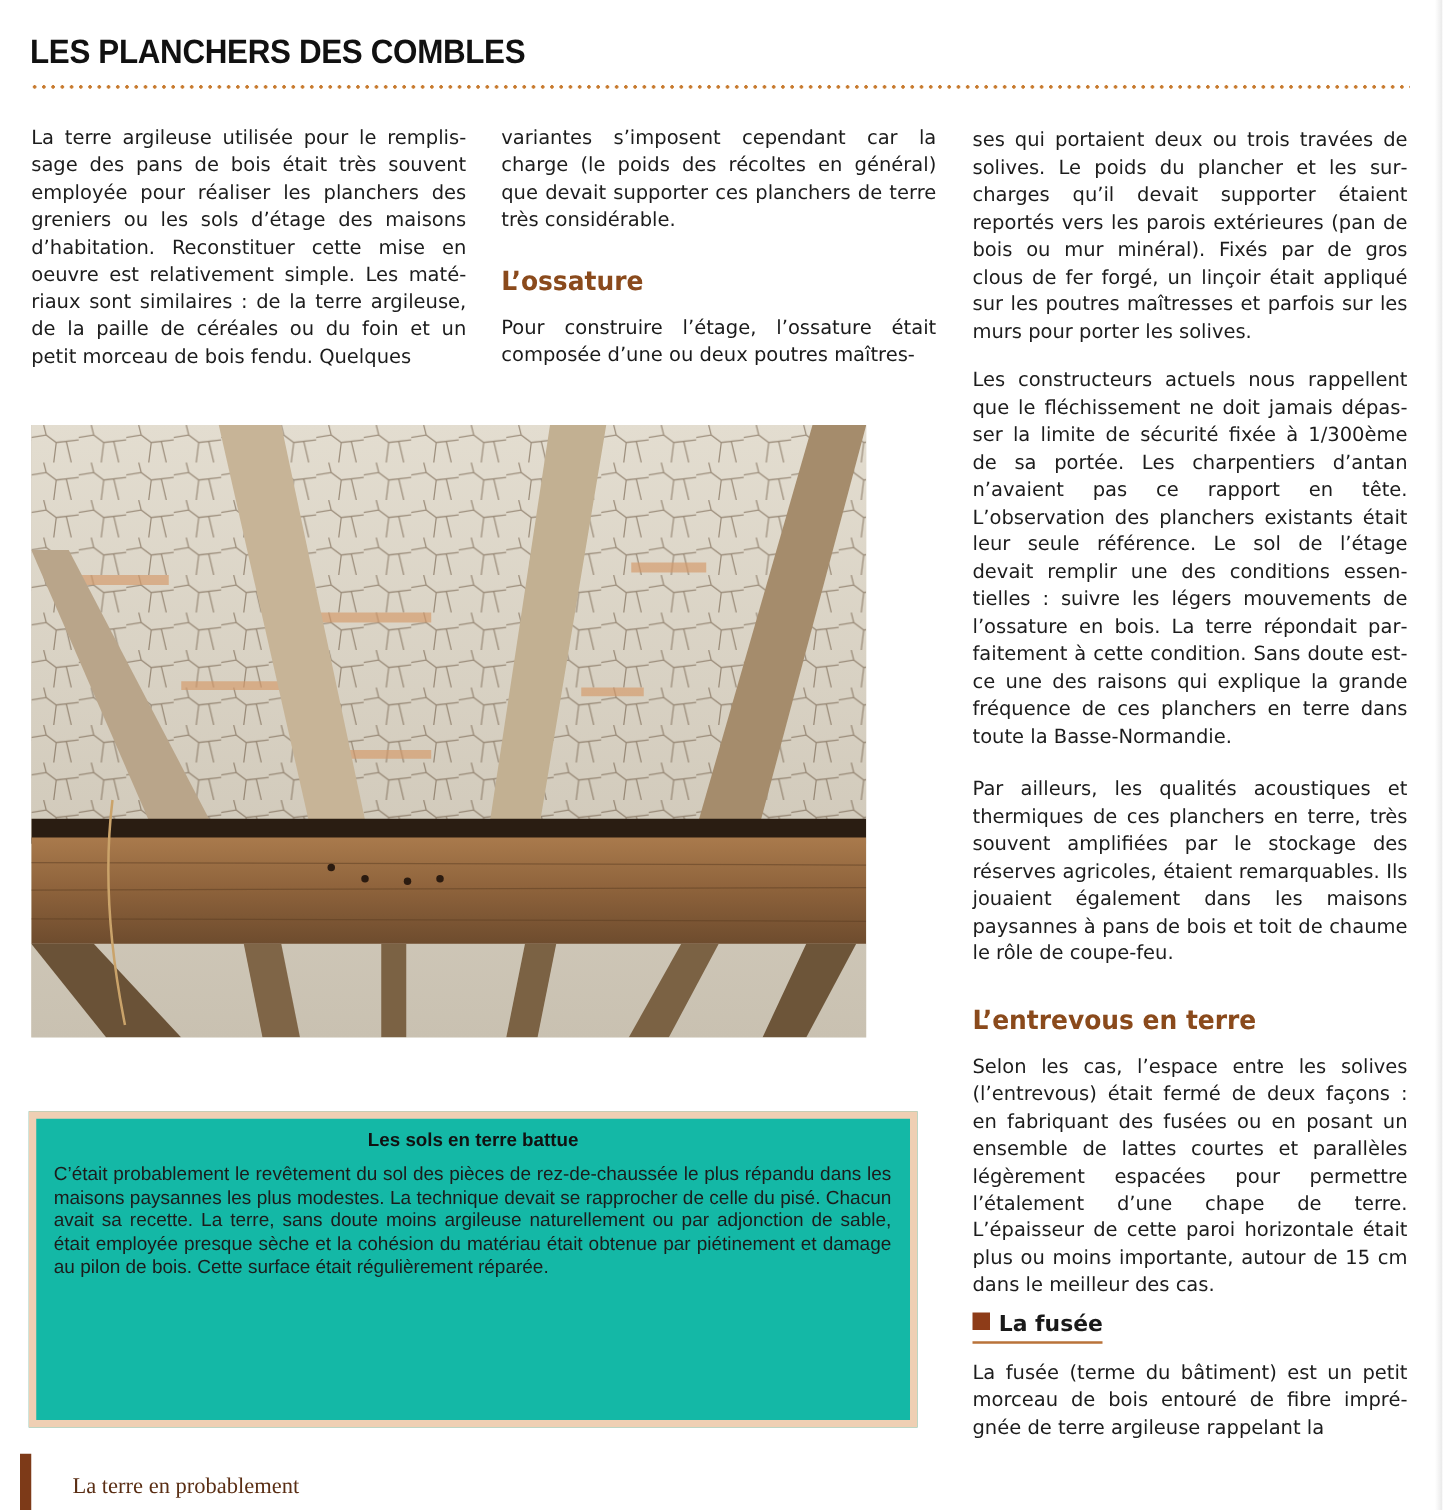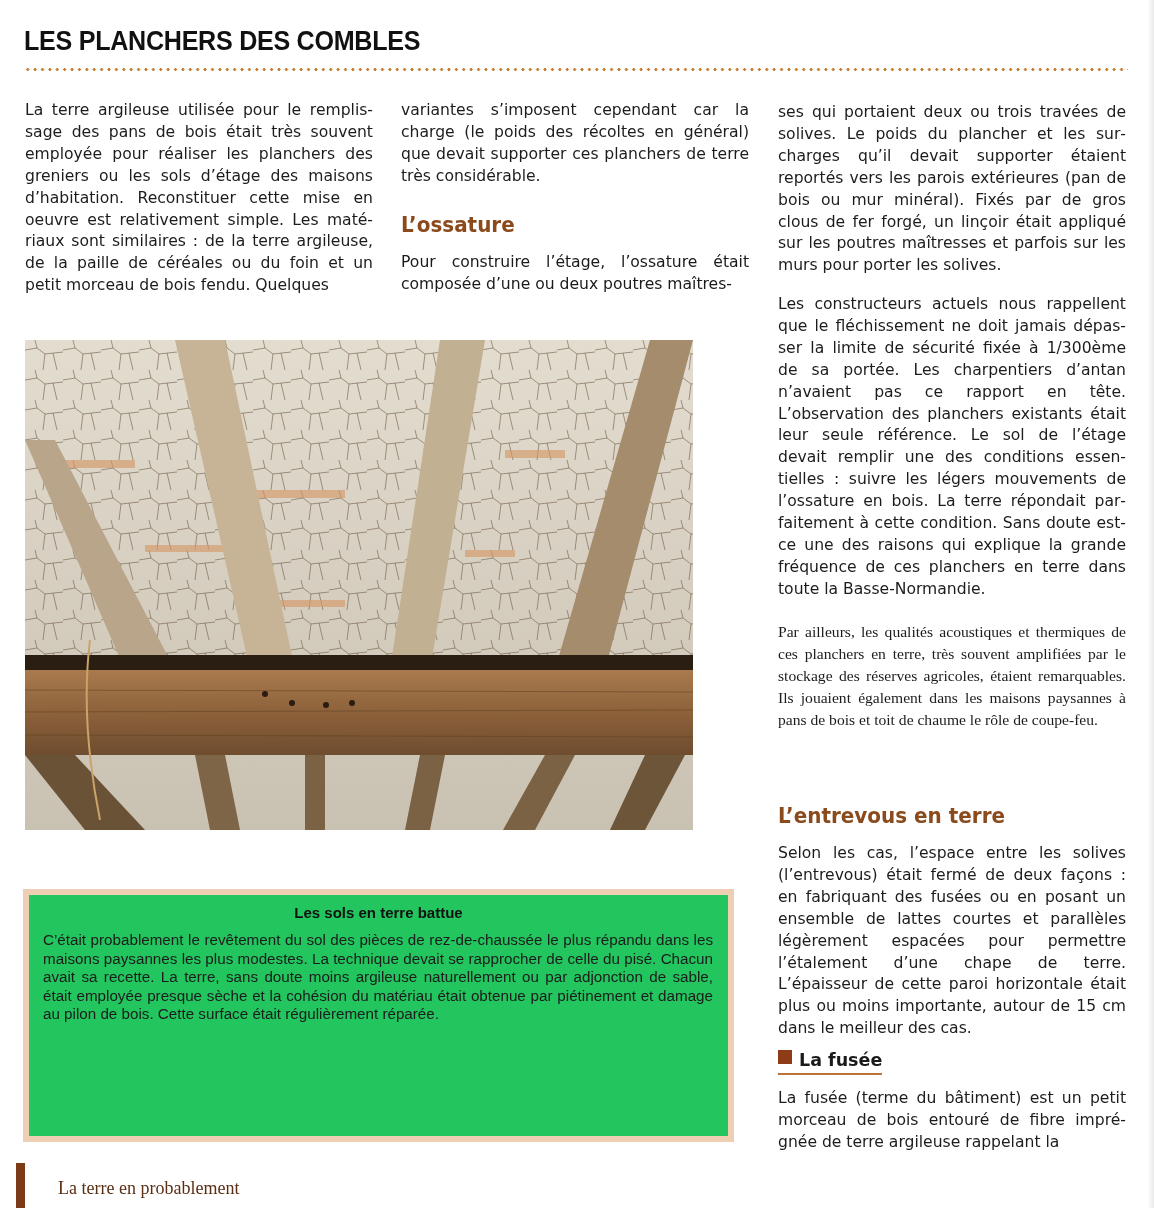--- a/index.html
+++ b/index.html
@@ -35,33 +35,33 @@
     .h-entrevous { position: absolute; left: 778px; top: 803px; }
     .subhead {
       position: absolute; left: 778px; top: 1050px;
       display: flex; gap: 7px;
       padding-bottom: 3px; border-bottom: 2px solid #b9733a;
       font-weight: bold; font-size: 17.5px; color: #1a1a1a;
     }
     .square-icon { width: 14px; height: 14px; background: #8e3c18; display: inline-block; }
     .col2-sec2 { position: absolute; left: 401px; top: 252px; width: 348px; font-size: 15.6px; line-height: 21.9px; text-align: justify; }
     .col3-sec2 { position: absolute; left: 778px; top: 294px; width: 348px; }
-    .col3-sec3 { position: absolute; left: 778px; top: 621px; width: 348px; font-family: Liberation Serif, serif; }
+    .col3-sec3 { position: absolute; left: 778px; top: 621px; width: 348px; }
     .col3-sec4 { position: absolute; left: 778px; top: 843px; width: 348px; }
     .col3-sec5 { position: absolute; left: 778px; top: 1088px; width: 348px; }
 
     .photo {
       position: absolute; left: 25px; top: 340px; width: 668px; height: 490px;
       overflow: hidden; background: #cfc7b8;
     }
     .photo svg { display: block; }
 
     .sidebox {
       position: absolute; left: 23px; top: 889px; width: 711px; height: 253px;
-      border: 6px solid #efcfb3; box-sizing: border-box; background: #22c55e;
+      border: 6px solid #efcfb3; box-sizing: border-box; background: #14b8a6;
       font-family: "Liberation Sans", sans-serif;
     }
     .sidebox-title {
       text-align: center; font-weight: bold; font-size: 15px; margin-top: 9px;
       color: #111;
     }
     .sidebox-body { padding: 10px 15px 0 14px; font-size: 15.2px; line-height: 18.6px; text-align: justify; color: #1c1c1c; }
     .sidebox-body p { margin: 0; }
     .sidebox-body p + p { margin-top: 0; }
 

